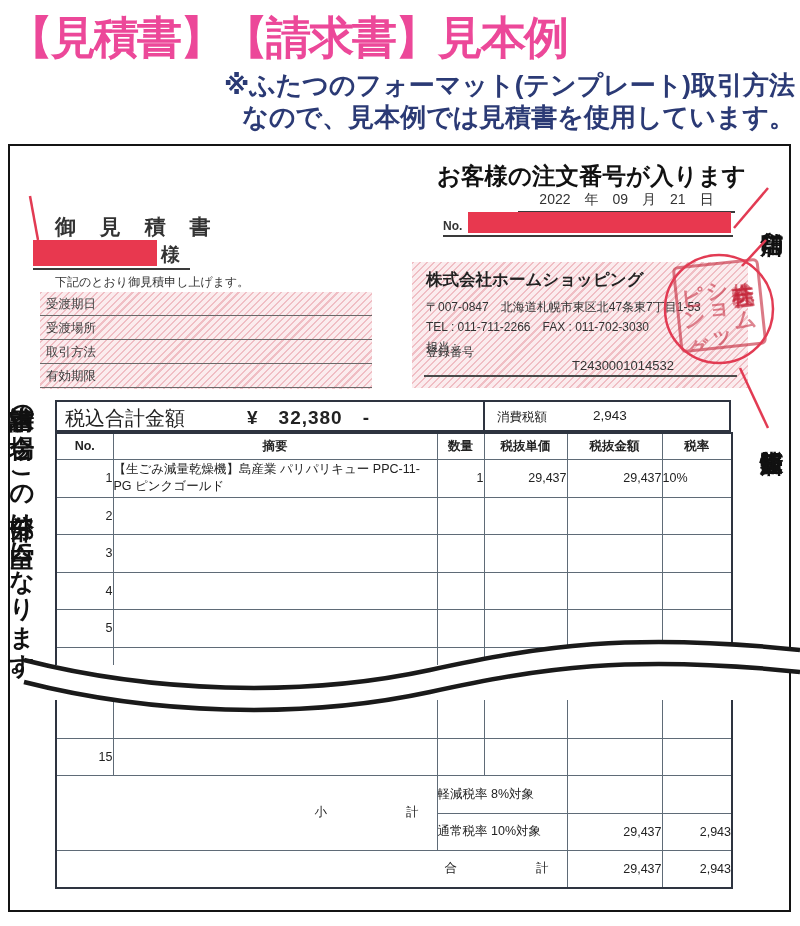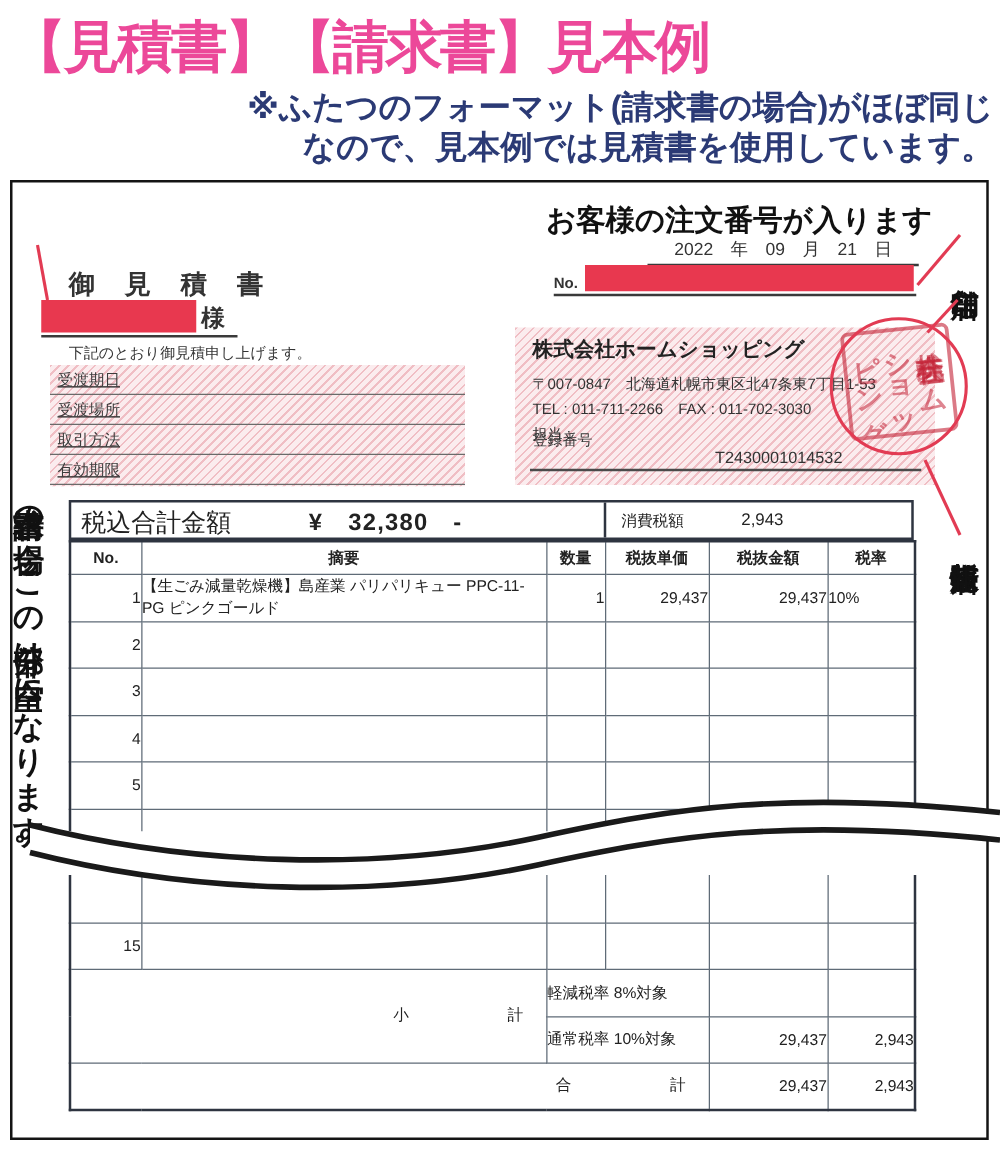--- a/index.html
+++ b/index.html
@@ -43,33 +43,33 @@
   .seal-inner{writing-mode:vertical-rl;font-family:"DejaVu Serif","Liberation Serif",serif;font-weight:bold;font-size:22px;line-height:1.15;letter-spacing:1px;color:rgba(195,33,53,.55);height:100%;padding:2px;}
   svg.overlay{position:absolute;pointer-events:none;}
 </style>
 </head>
 <body>
 
 <div class="canvas">
 
   <div class="abs main-title">【見積書】【請求書】見本例</div>
   <div class="abs subtitle">
-    <div>※ふたつのフォーマット(請求書の場合)がほぼ同じ</div>
+    <div>※ふたつのフォーマット(テンプレート)取引方法</div>
     <div>なので、見本例では見積書を使用しています。</div>
   </div>
 
   <div class="abs doc-box"></div>
 
   <div class="abs doc-title" style="left:55px;top:213px;">御 見 積 書</div>
   <div class="abs redact" style="left:33px;top:240px;width:124px;height:26px;"></div>
   <div class="abs" style="left:161px;top:242px;font-size:19px;color:#333;font-weight:600;">様</div>
   <div class="abs rule" style="left:33px;top:268px;width:157px;height:2px;"></div>
   <div class="abs small" style="left:55px;top:274px;">下記のとおり御見積申し上げます。</div>
 
-  <div class="abs hatch" style="left:40px;top:292px;width:332px;height:97px;text-decoration:underline;">
+  <div class="abs hatch" style="left:40px;top:292px;width:332px;height:97px;">
     <div class="term-row">受渡期日</div>
     <div class="term-row">受渡場所</div>
     <div class="term-row">取引方法</div>
     <div class="term-row">有効期限</div>
   </div>
 
   <div class="abs anno" style="left:437px;top:160px;">お客様の注文番号が入ります</div>
   <div class="abs" style="left:518px;top:191px;width:217px;text-align:center;font-size:14px;color:#333;">2022　年　09　月　21　日</div>
   <div class="abs rule" style="left:518px;top:211px;width:217px;height:1.5px;"></div>
   <div class="abs" style="left:443px;top:219px;font-size:12px;font-weight:bold;color:#333;">No.</div>

